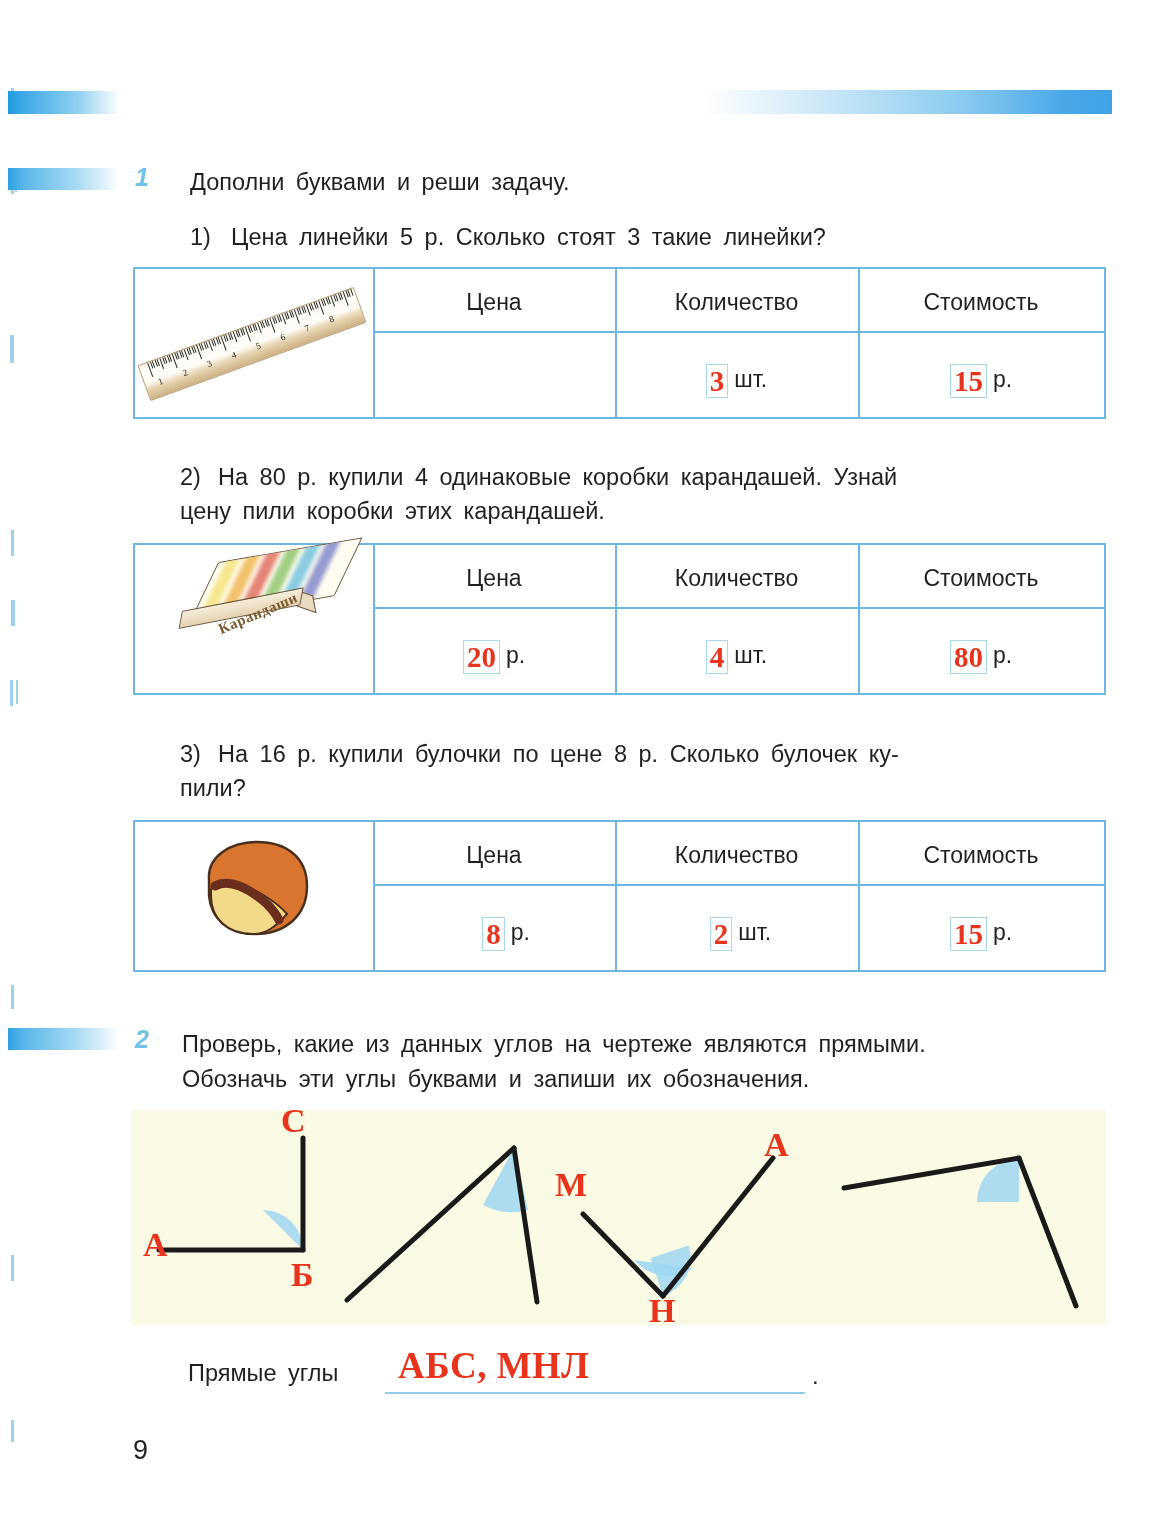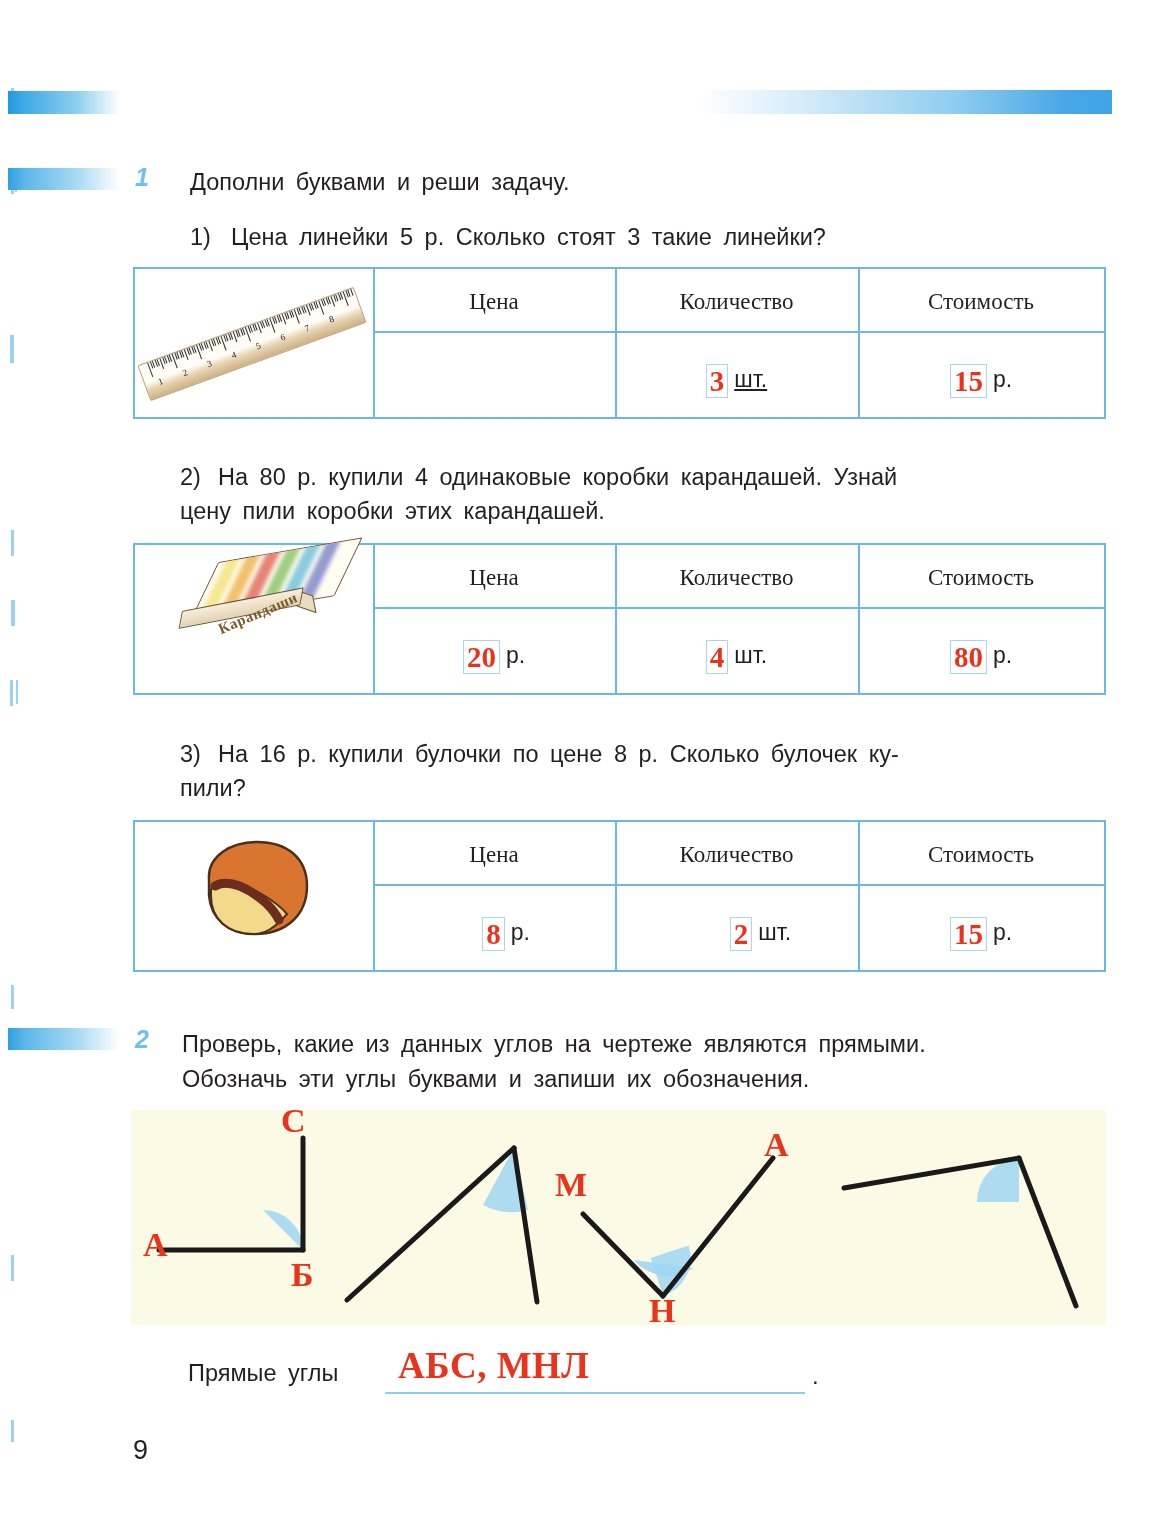--- a/index.html
+++ b/index.html
@@ -92,21 +92,20 @@
     position: absolute;
     height: 2px;
     background: #6cb8e0;
   }
   .colhead {
     position: absolute;
     font-size: 23px;
     color: #231f20;
     text-align: center;
     top: 20px;
-    font-family: Liberation Serif, serif;
   }
   .cellval {
     position: absolute;
     font-size: 23px;
     color: #231f20;
     text-align: center;
     white-space: nowrap;
   }
   .ans {
     display: inline-block;
@@ -384,21 +383,21 @@
       <div class="rtick" style="left: 218px; height: 15px;"></div>
       <div class="rtick" style="left: 220.6px; height: 7px;"></div>
       <div class="rtick" style="left: 223.2px; height: 7px;"></div>
       <div class="rtick" style="left: 225.8px; height: 7px;"></div>
     </div>
 
   <div class="colhead" style="left:238px;width:242px;">Цена</div>
   <div class="colhead" style="left:480px;width:243px;">Количество</div>
   <div class="colhead" style="left:723px;width:246px;">Стоимость</div>
 
-  <div class="cellval" style="left:480px;width:243px;top:95px;text-decoration:underline;">
+  <div class="cellval" style="left:480px;width:243px;top:95px;">
     <span class="ans">3</span><span class="unit">шт.</span>
   </div>
   <div class="cellval" style="left:723px;width:246px;top:95px;">
     <span class="ans">15</span><span class="unit">р.</span>
   </div>
 </div>
 
 <div class="para" style="left:180px;top:458px;">2)</div>
 <div class="para" style="left:218px;top:458px;">На 80 р. купили 4 одинаковые коробки карандашей. Узнай</div>
 <div class="para" style="left:180px;top:492px;">цену пили коробки этих карандашей.</div>
@@ -456,21 +455,21 @@
     </svg>
   </div>
 
   <div class="colhead" style="left:238px;width:242px;">Цена</div>
   <div class="colhead" style="left:480px;width:243px;">Количество</div>
   <div class="colhead" style="left:723px;width:246px;">Стоимость</div>
 
   <div class="cellval" style="left:238px;width:266px;top:95px;">
     <span class="ans">8</span><span class="unit">р.</span>
   </div>
-  <div class="cellval" style="left:504px;width:243px;top:95px;">
+  <div class="cellval" style="left:484px;width:243px;top:95px;">
     <span class="ans">2</span><span class="unit">шт.</span>
   </div>
   <div class="cellval" style="left:723px;width:246px;top:95px;">
     <span class="ans">15</span><span class="unit">р.</span>
   </div>
 </div>
 
 <div class="task-bar" style="top:1028px;"></div>
 <div class="task-num" style="left:135px;top:1025px;">2</div>
 <div class="para" style="left:182px;top:1025px;">Проверь, какие из данных углов на чертеже являются прямыми.</div>

